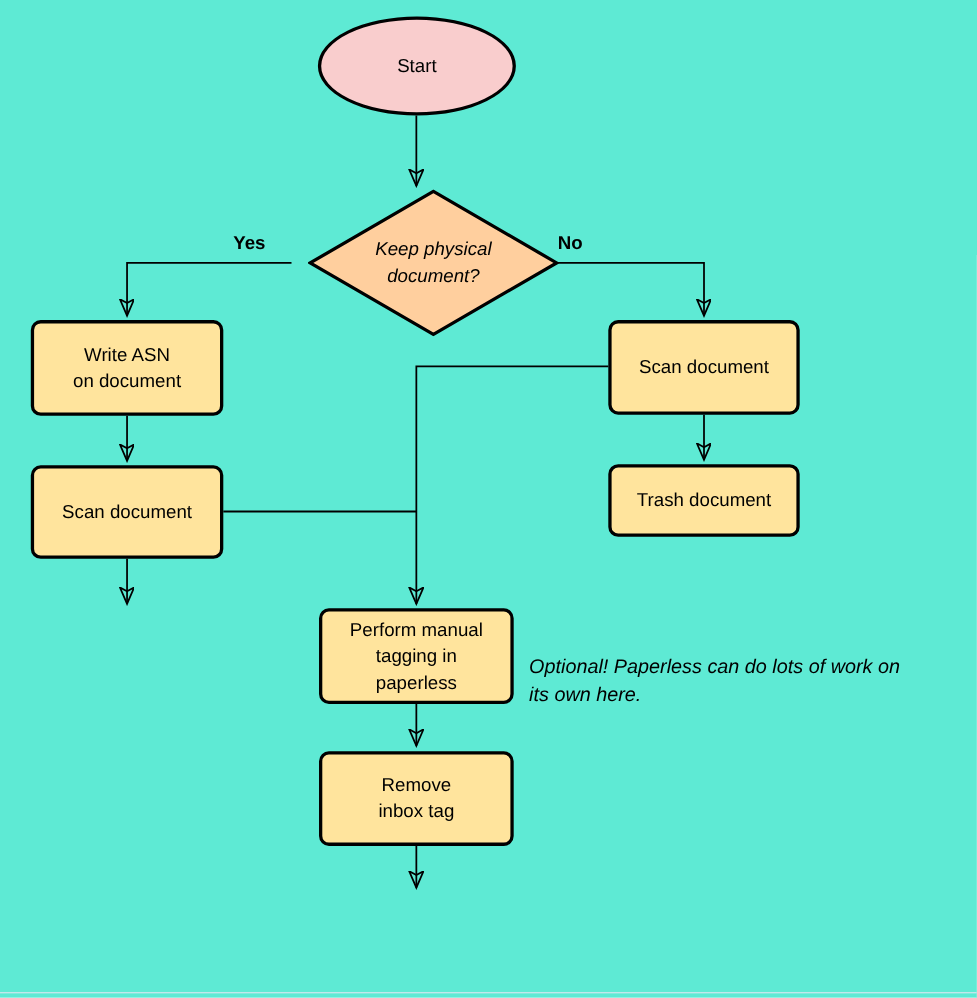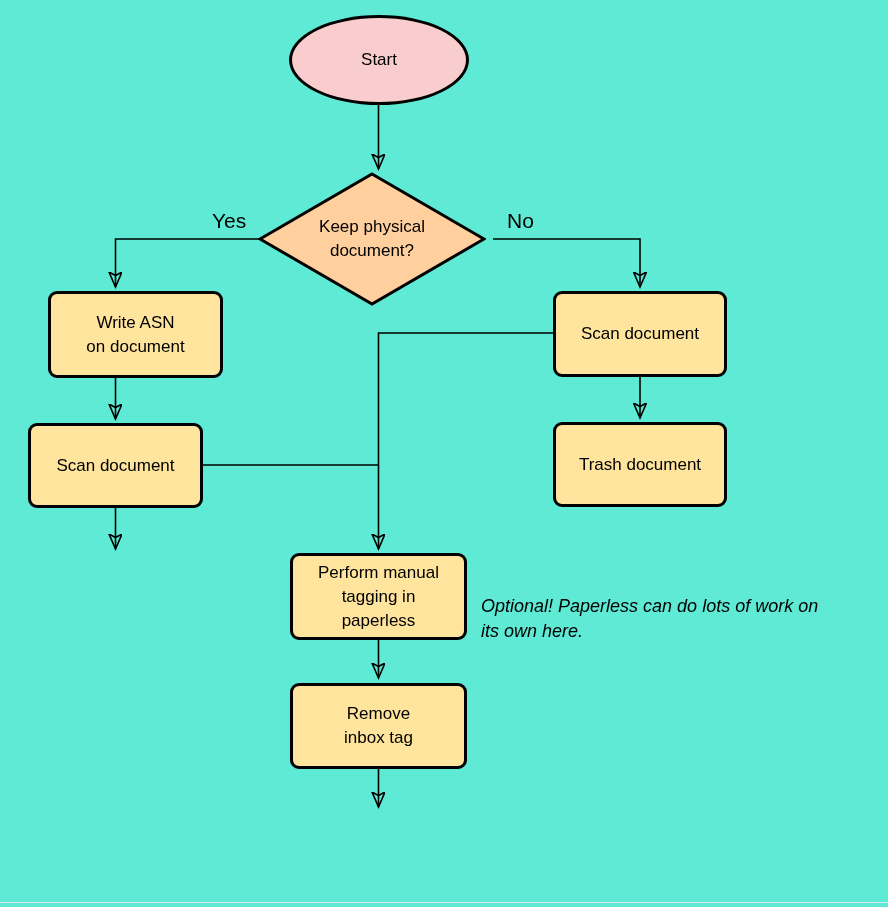--- a/index.html
+++ b/index.html
@@ -56,23 +56,24 @@
   }
   .decision polygon {
     fill: var(--decision-fill, #FFCF9E);
     stroke: var(--stroke, #000000);
     stroke-width: 3;
     stroke-linejoin: miter;
   }
   .decision span { position: relative; }
   .edge-label {
     position: absolute;
-    font-size: 21px;
+    font-size: 17px;
     line-height: 20px;
     white-space: nowrap;
+    font-weight: bold;
   }
   .annotation {
     position: absolute;
     left: 481px;
     top: 594px;
     width: 420px;
     font-size: 18px;
     font-style: italic;
     line-height: 25px;
     white-space: pre-line;
@@ -106,46 +107,46 @@
     <path d="M 553 333 L 378.5 333 L 378.5 549" marker-end="url(#arrow)"></path>
     <path d="M 203 465 L 378.5 465"></path>
     <path d="M 378.5 640 L 378.5 678" marker-end="url(#arrow)"></path>
     <path d="M 378.5 769 L 378.5 807" marker-end="url(#arrow)"></path>
   </svg>
 
   <div class="node terminal" style="left:289px; top:15px; width:180px; height:90px;">
     <span>Start</span>
   </div>
 
-  <div class="node decision" style="left:258px; top:172px; width:228px; height:134px;">
+  <div class="node decision" style="left:280px; top:172px; width:228px; height:134px;font-style:italic;">
     <svg viewBox="0 0 228 134" xmlns="http://www.w3.org/2000/svg">
       <polygon points="114,2 226,67 114,132 2,67"></polygon>
     </svg>
     <span>Keep physical
 document?</span>
   </div>
 
   <span class="edge-label" style="left:212px; top:211px;">Yes</span>
   <span class="edge-label" style="left:507px; top:211px;">No</span>
 
-  <div class="node process" style="left:28px; top:291px; width:175px; height:87px;margin-left:20px;">
+  <div class="node process" style="left:28px; top:291px; width:175px; height:87px;">
     <span>Write ASN
 on document</span>
   </div>
 
   <div class="node process" style="left:28px; top:423px; width:175px; height:85px;">
     <span>Scan document</span>
   </div>
 
 
   <div class="node process" style="left:553px; top:291px; width:174px; height:86px;">
     <span>Scan document</span>
   </div>
 
-  <div class="node process" style="left:553px; top:422px; width:174px; height:85px;">
+  <div class="node process" style="left:553px; top:422px; width:174px; height:66px;">
     <span>Trash document</span>
   </div>
 
   <div class="node process" style="left:290px; top:683px; width:177px; height:86px;">
     <span>Remove
 inbox tag</span>
   </div>
 
   <div class="node process" style="left:290px; top:553px; width:177px; height:87px;">
     <span>Perform manual

